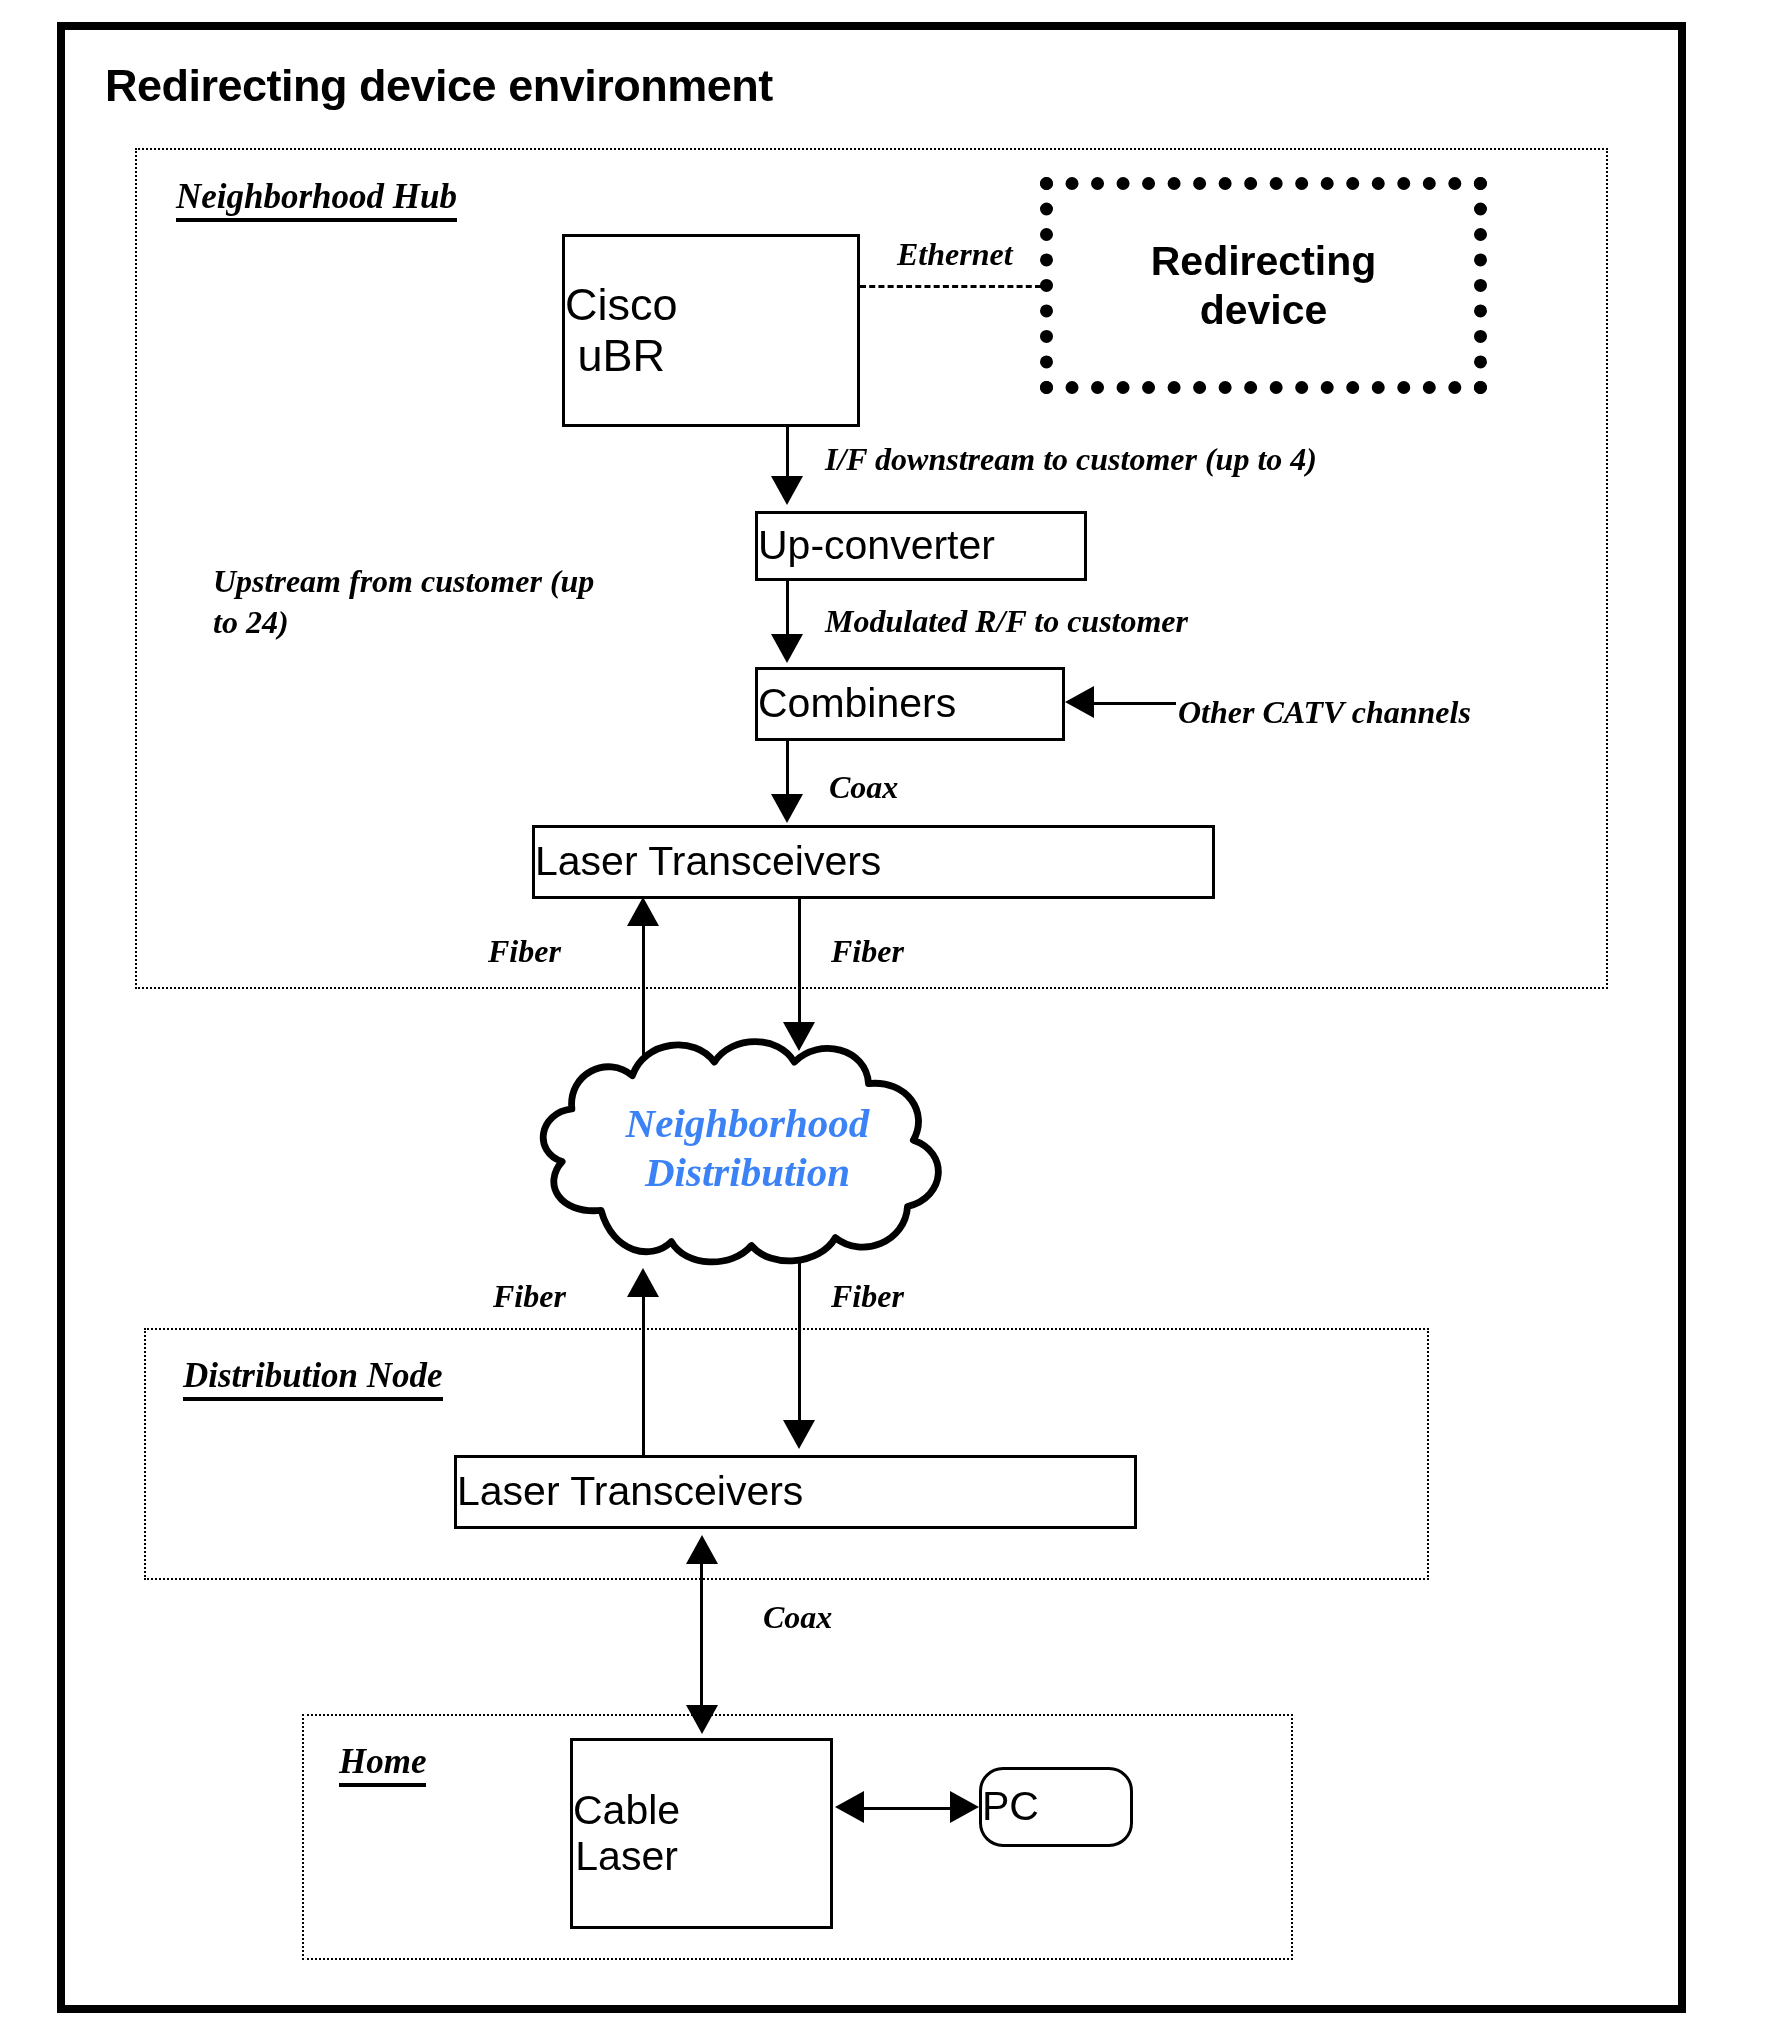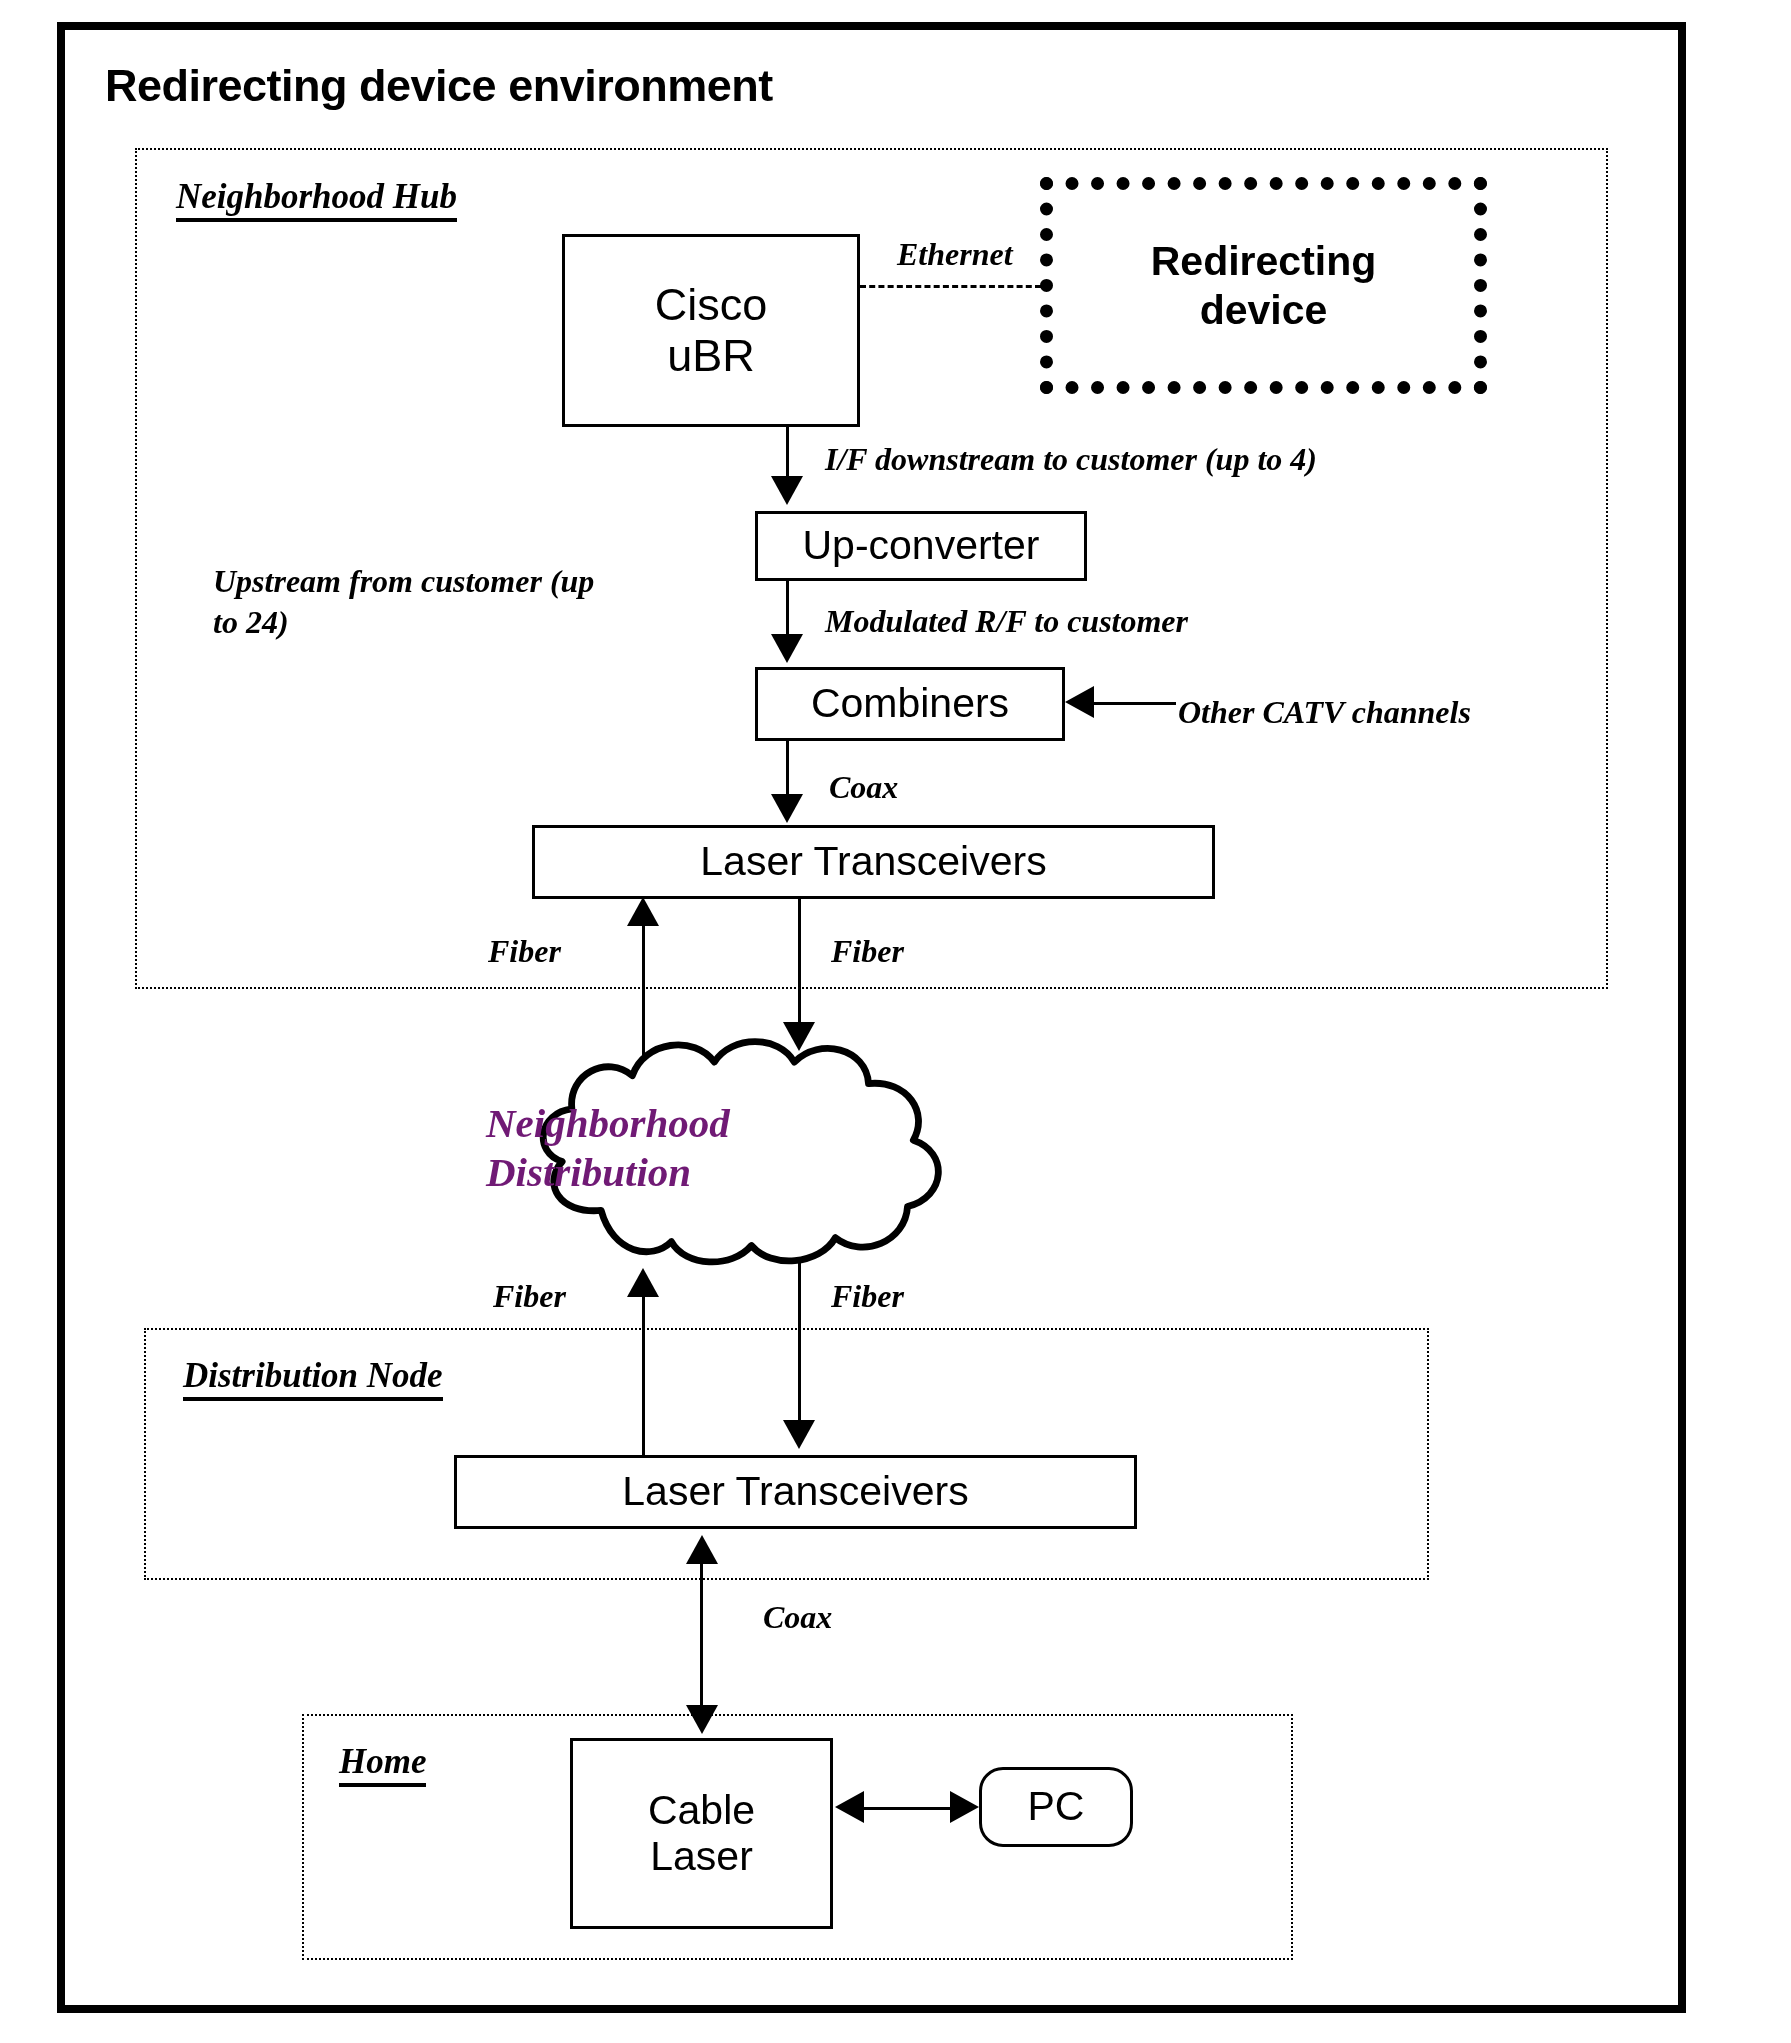--- a/index.html
+++ b/index.html
@@ -89,21 +89,21 @@
   }
 
   
   .node-box {
     position: absolute;
     border: 3.9px solid #000000;
     box-sizing: border-box;
     background: #ffffff;
     display: flex;
     align-items: center;
-    justify-content: center;
+    justify-content: flex-start;
     font-family: "Liberation Sans", sans-serif;
     font-size: 41px;
     color: #000000;
     text-align: center;
     line-height: 1.12;
   }
   #box-cisco-ubr        { left: 562px; top: 234px;  width: 298px; height: 193px; font-size: 45px; }
   #box-up-converter     { left: 755px; top: 511px;  width: 332px; height: 70px;  font-size: 41px; }
   #box-combiners        { left: 755px; top: 667px;  width: 310px; height: 74px;  font-size: 41px; }
   #box-laser-hub        { left: 532px; top: 825px;  width: 683px; height: 74px;  font-size: 41px; }
@@ -184,26 +184,27 @@
     left: 486px;
     top: 1019px;
     width: 523px;
     height: 254px;
   }
   #cloud-neighborhood .cloud-text {
     position: absolute;
     left: 0;
     top: 80px;
     width: 523px;
+    text-align: center;
     font-family: "Liberation Serif", serif;
     font-style: italic;
     font-weight: bold;
     font-size: 41px;
     line-height: 1.2;
-    color: #701a75;
+    color: #3b82f6;
   }
 </style>
 </head>
 <body>
 
 <div id="page">
 
   <div class="outer-frame"></div>
 
   <div class="figure-title">Redirecting device environment</div>

